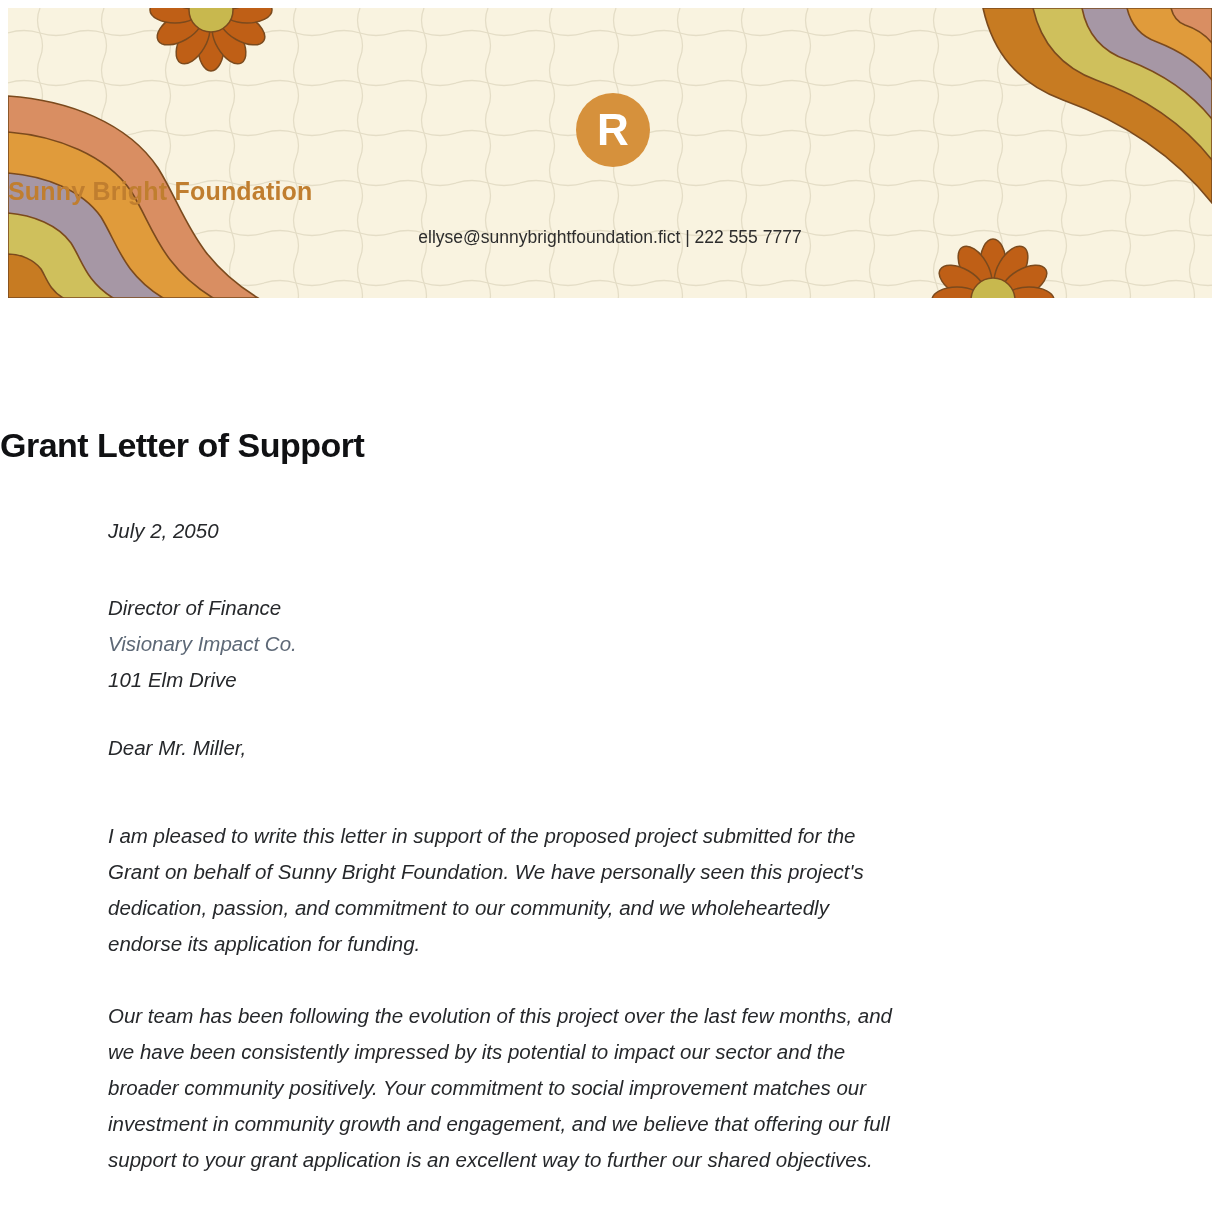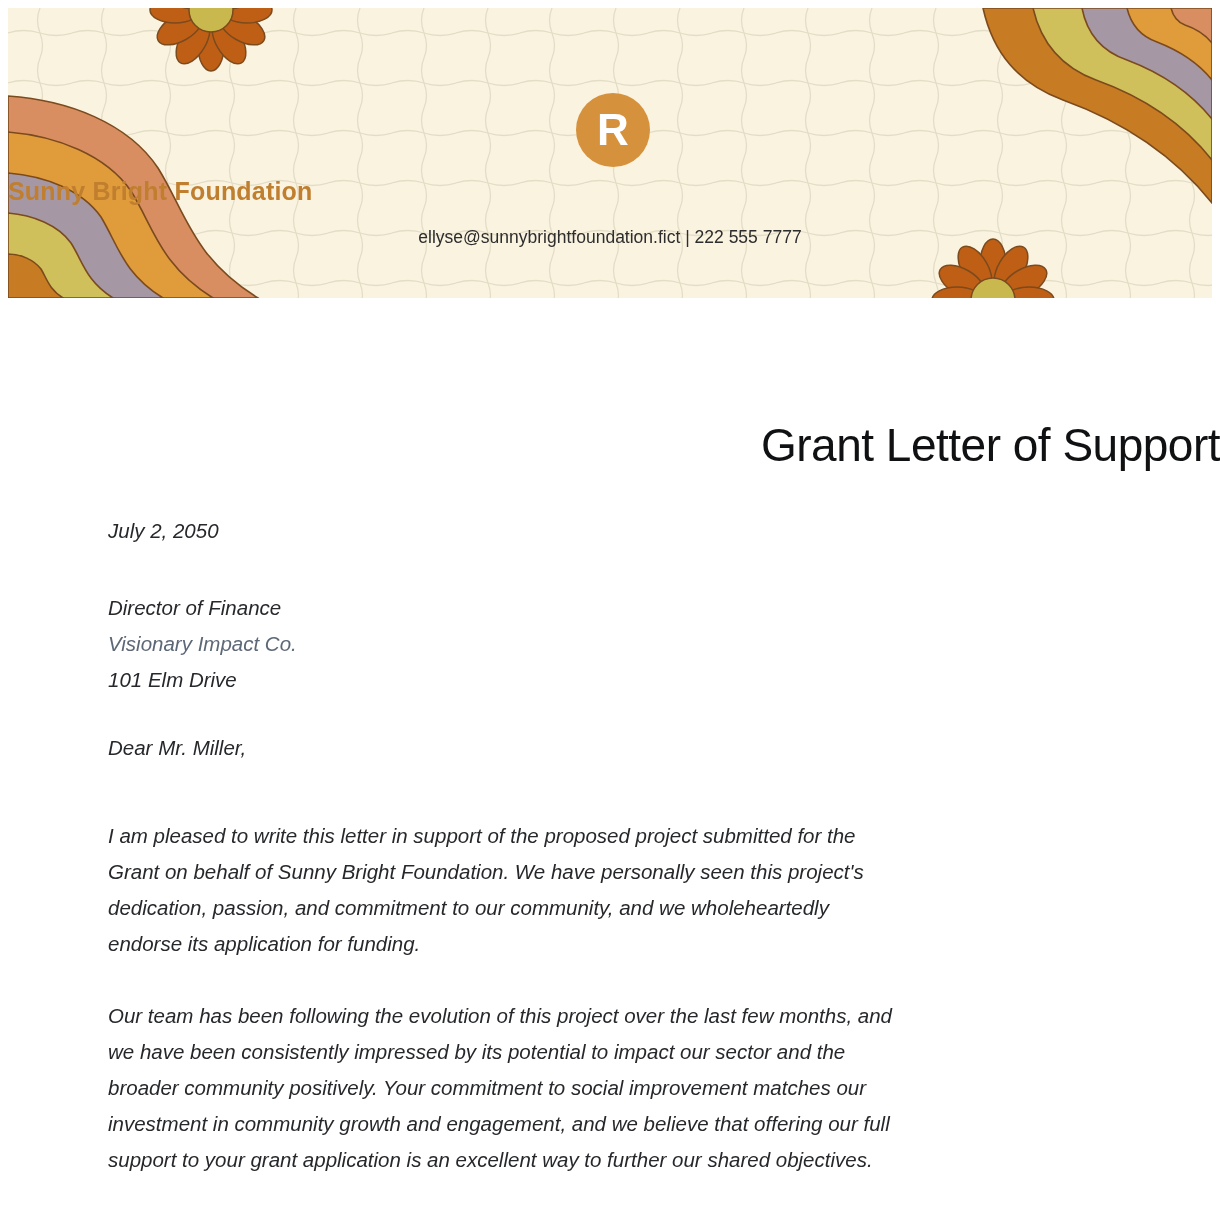--- a/index.html
+++ b/index.html
@@ -24,22 +24,22 @@
     letter-spacing: 0.2px;
   }
   .org-contact {
     position: absolute; left: 0; top: 211px; width: 100%;
     text-align: center; font-size: 17.5px; color: #2d2d2d; margin-top: 8px;
   }
 
   
   .page { position: absolute; left: 0; top: 298px; width: 1220px; }
   .doc-title {
-    margin-top: 120px; text-align: right;
-    font-size: 46px; font-weight: 400; color: #101113;
+    margin-top: 120px; text-align: left;
+    font-size: 34px; font-weight: 700; color: #101113;
     letter-spacing: -0.5px; line-height: 55px;
   }
   .content { padding: 0 107px 0 108px; }
   .line, .block { font-size: 20.5px; line-height: 36px; color: #26282b; font-style: italic; }
   .date-line { margin-top: 40px; }
   .recipient { margin-top: 41px; }
   .recipient .name { font-weight: 700; color: #17181a; }
   .recipient .company { color: #5d6876; }
   .salutation { margin-top: 32px; }
   .para { margin-top: 52px; white-space: pre-line; max-width: 1010px; }

